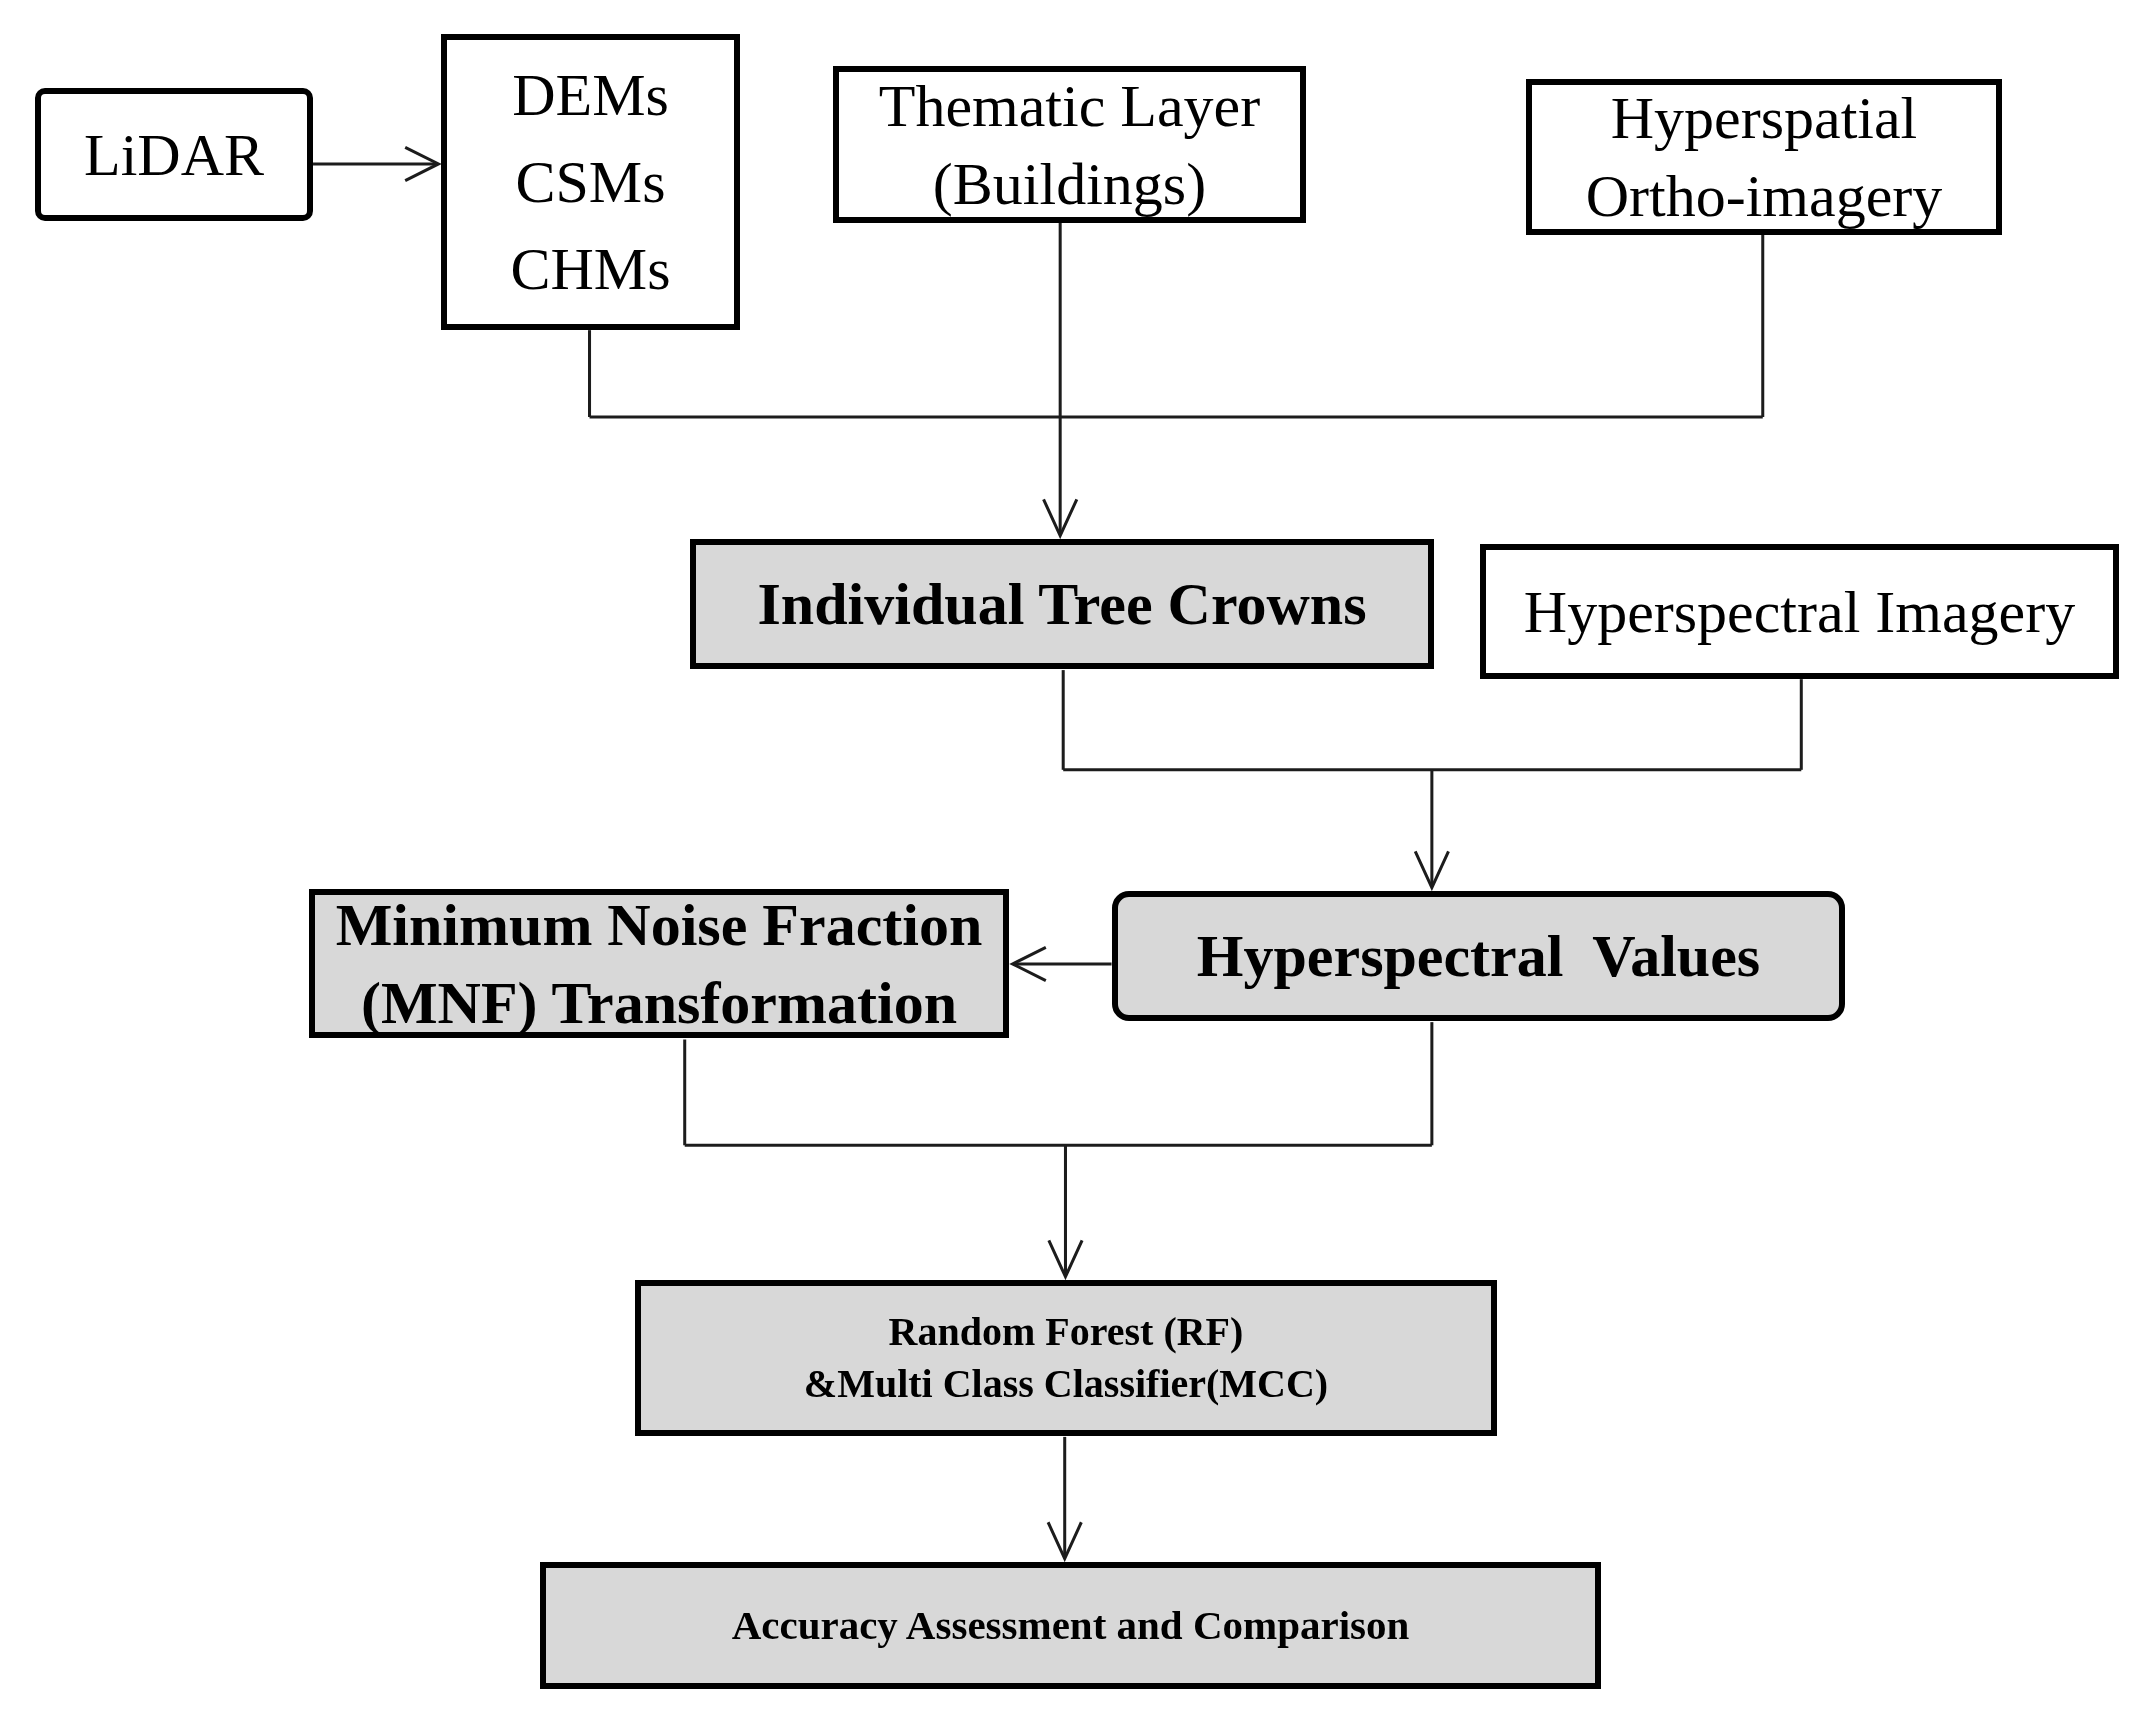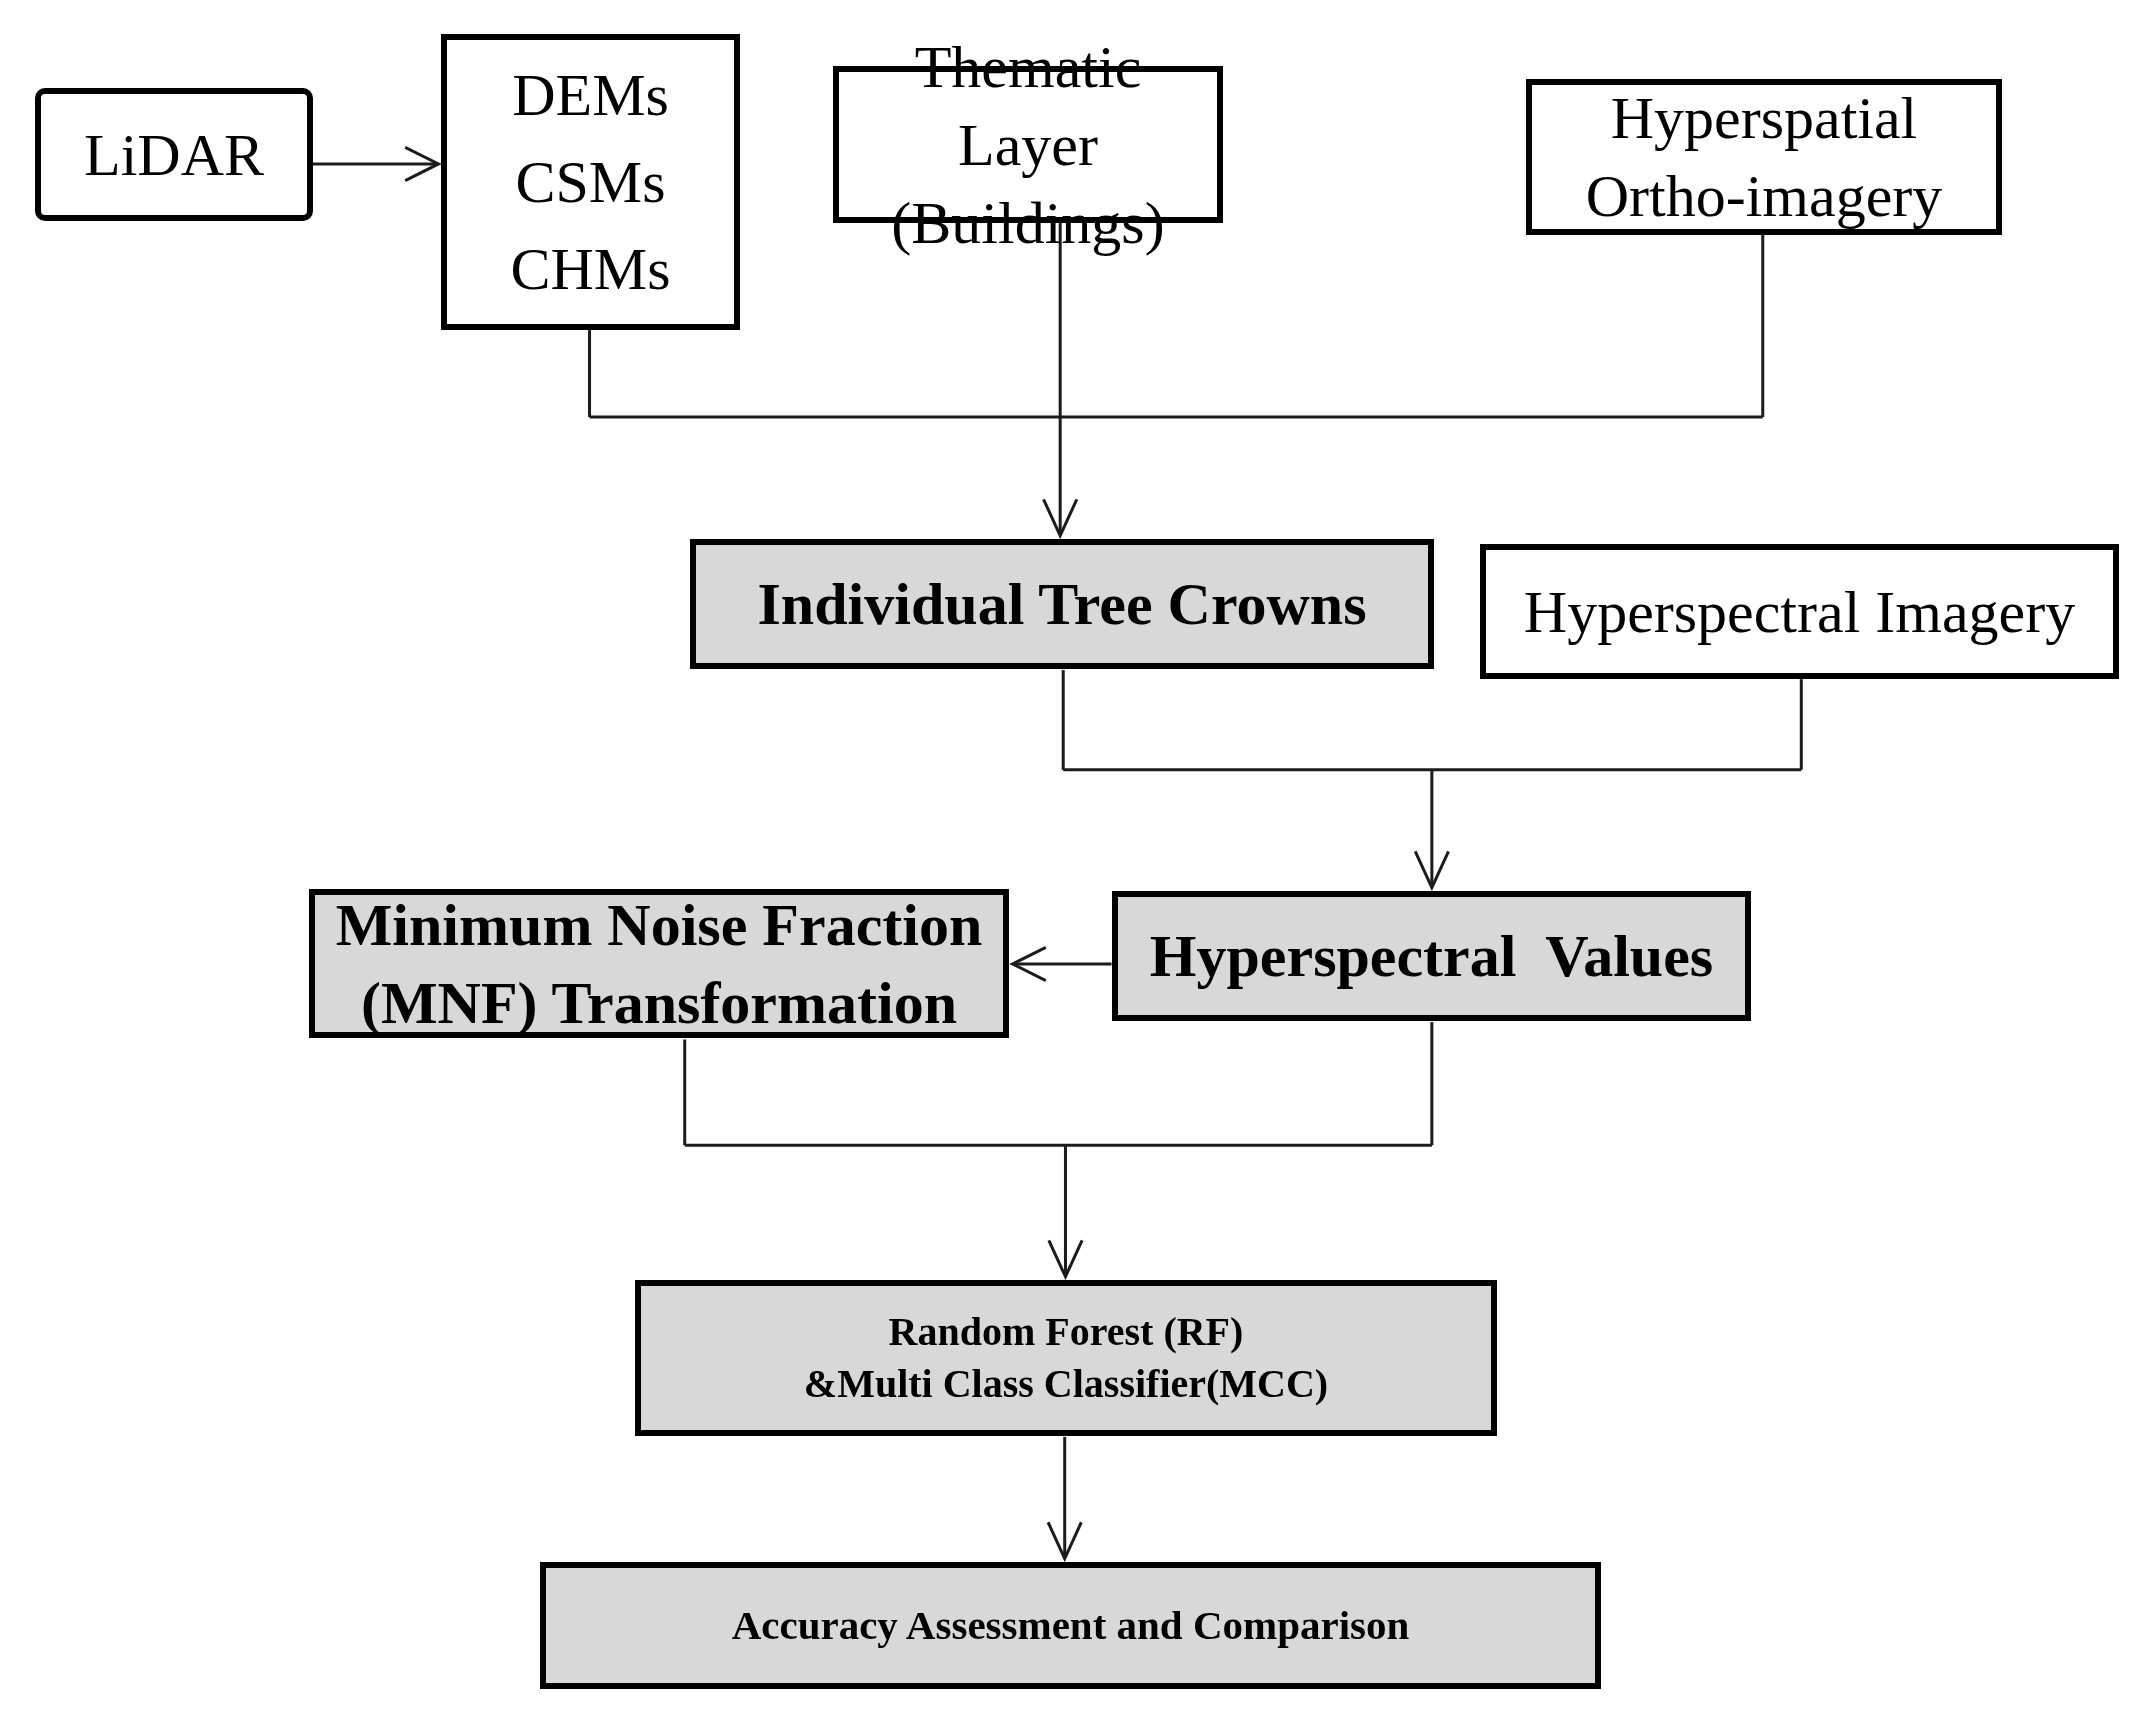--- a/index.html
+++ b/index.html
@@ -18,26 +18,26 @@
     border:6.8px solid #000;
     display:flex;align-items:center;justify-content:center;
     text-align:center;
   }
   .box .lbl{white-space:pre-wrap;line-height:1.3;display:block;}
   .plain{background:#ffffff;font-size:60px;font-weight:normal;}
   .shaded{background:#d8d8d8;font-size:60px;font-weight:bold;}
   #b-lidar       {left:35px;   top:88px;  width:278px;  height:133px;border-radius:10px;}
   #b-dems        {left:441px;  top:34px;   width:299px;  height:296px;}
   #b-dems .lbl   {line-height:1.45;}
-  #b-thematic    {left:833px; top:66px;   width:390px;  height:157px;}
+  #b-thematic    {left:833px; top:66px;   width:473px;  height:157px;}
   #b-hyperspatial{left:1526px; top:79px;  width:476px;  height:156px;}
   #b-itc         {left:690px;  top:539px;  width:744px;  height:130px;justify-content:center;}
   #b-hsi         {left:1480px; top:544px;  width:639px;  height:135px;}
   #b-mnf         {left:309px;  top:889px; width:700px;  height:149px;}
-  #b-hv          {left:1112px; top:891px; width:639px;  height:130px;}
+  #b-hv          {left:1112px; top:891px; width:733px;  height:130px;border-radius:17px;}
   #b-rf          {left:635px;  top:1280px; width:862px; height:156px;font-size:40px;}
   #b-acc         {left:540px;  top:1562px; width:1061px; height:127px;font-size:41px;}
 </style>
 </head>
 <body>
 
 <div class="canvas">
 
   <svg class="wires" viewBox="0 0 2832 2290" width="2140" height="1730" fill="none" stroke="#1c1c1c" stroke-width="4">
 

